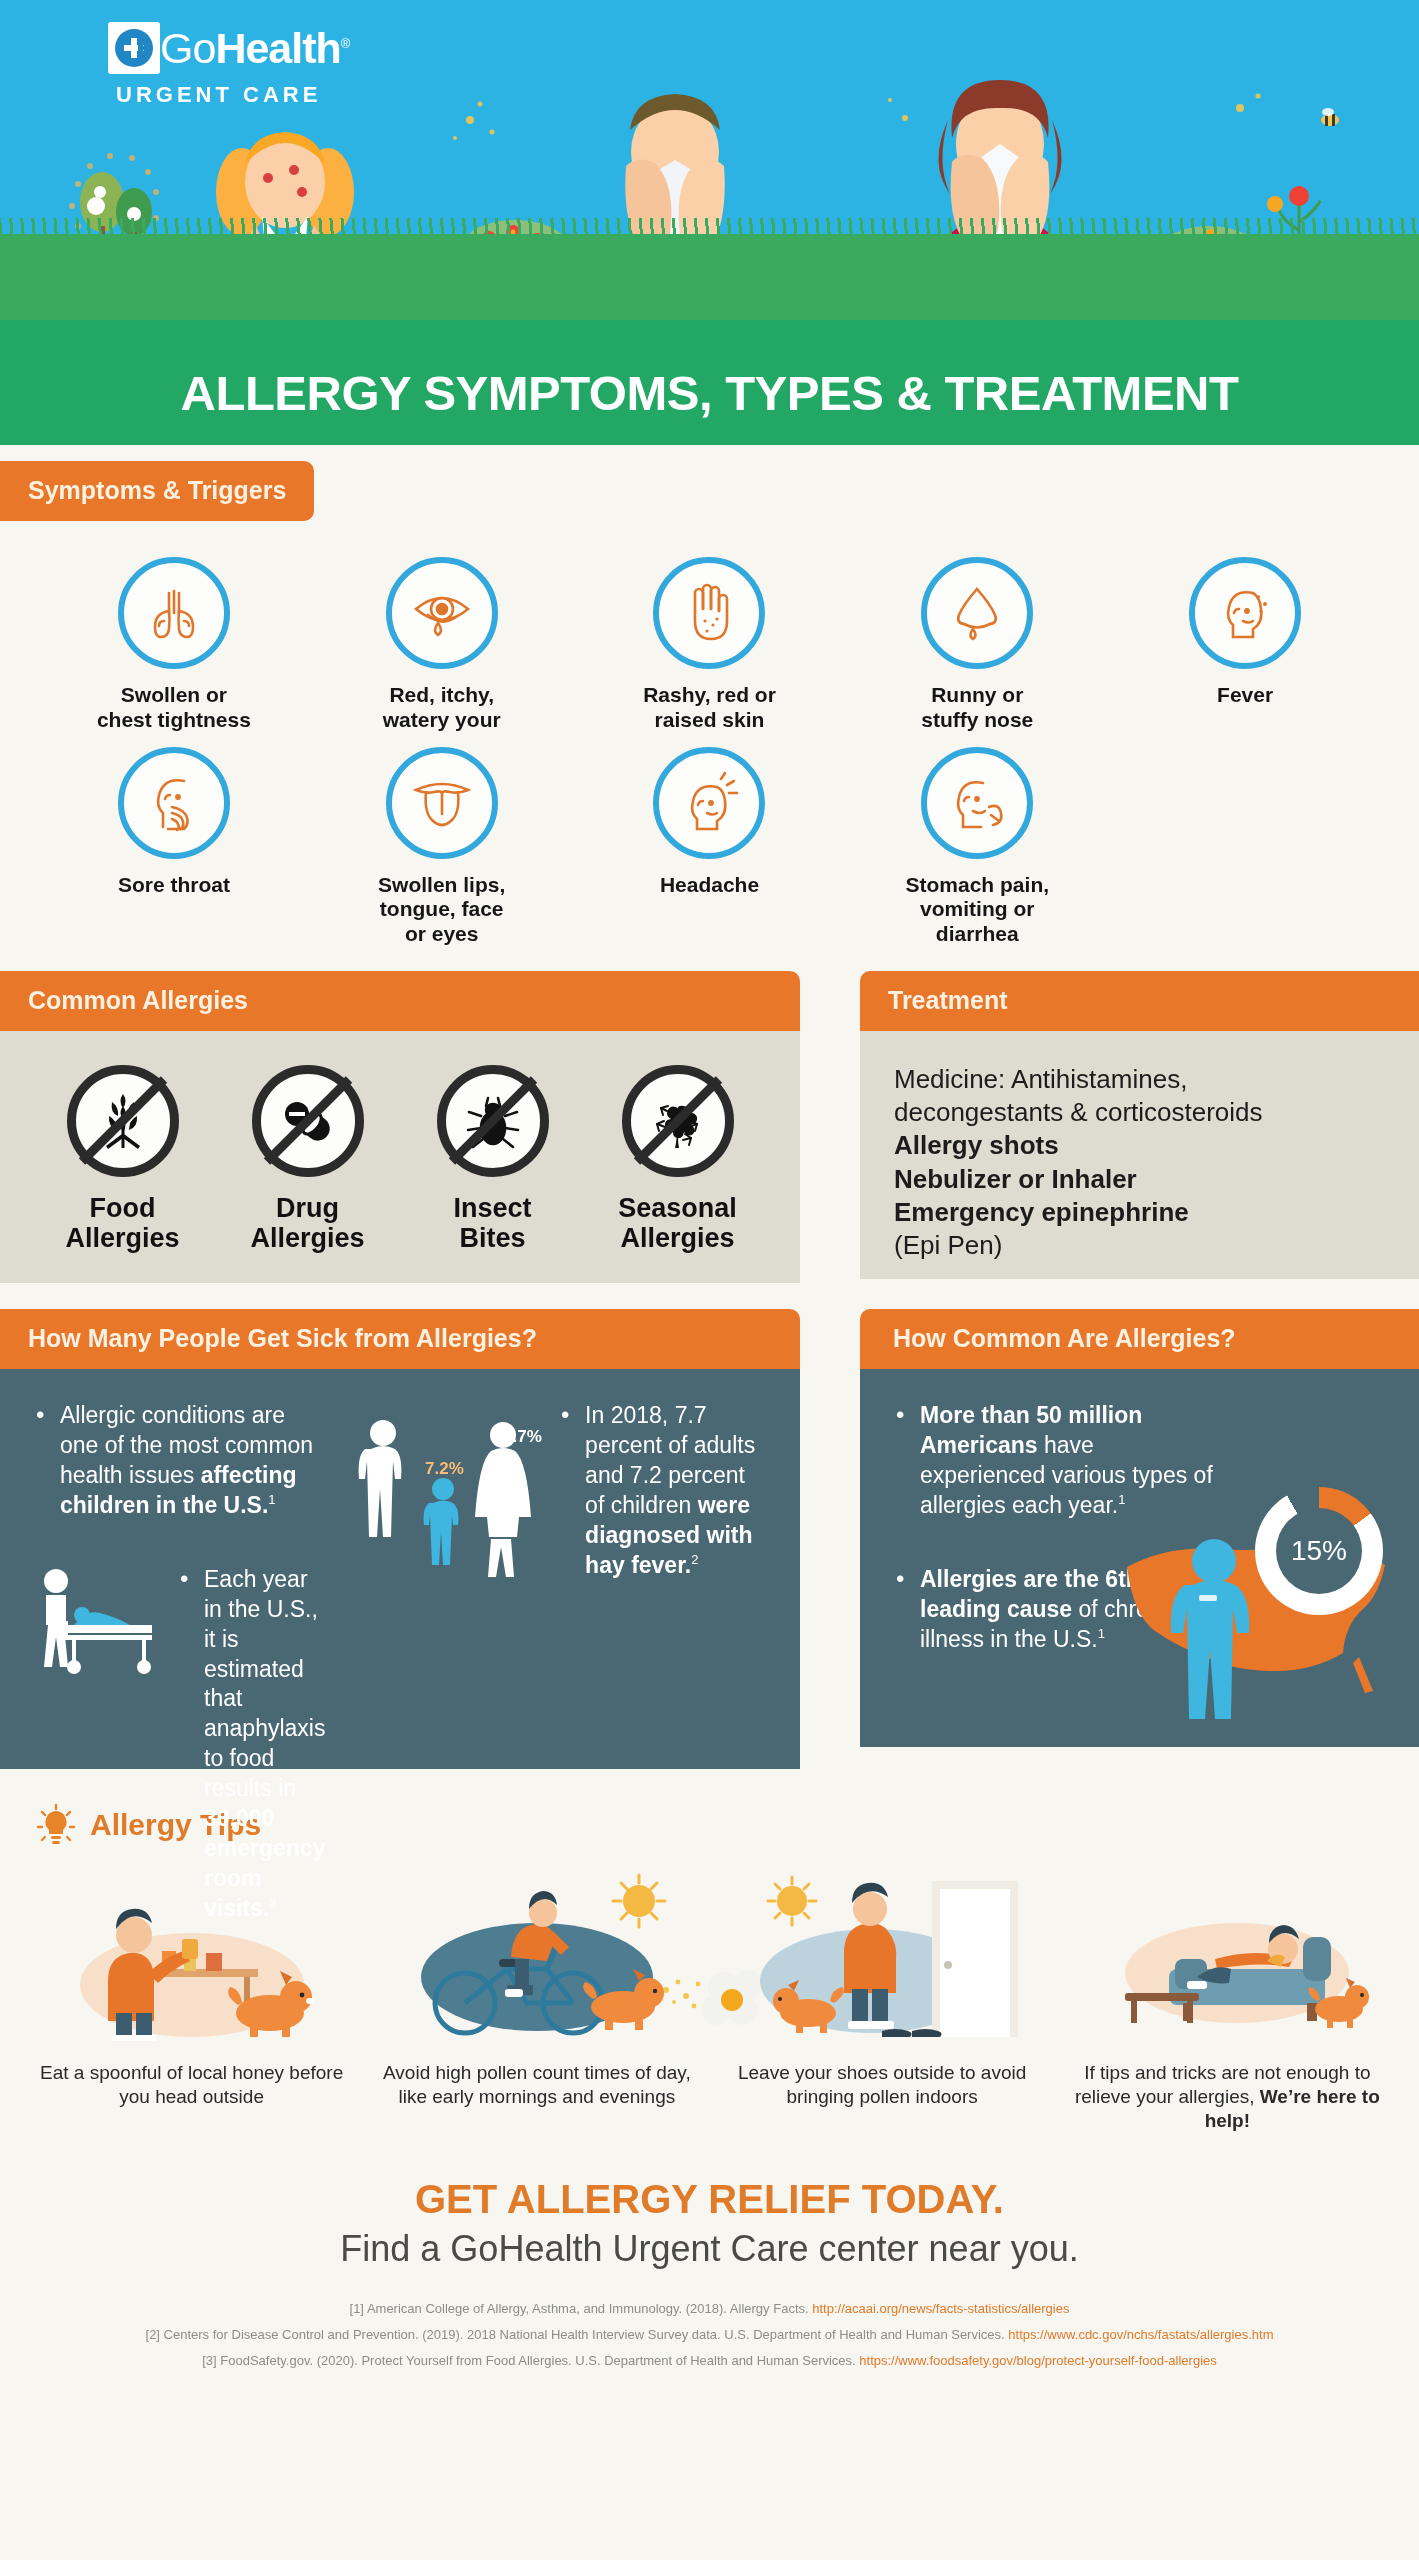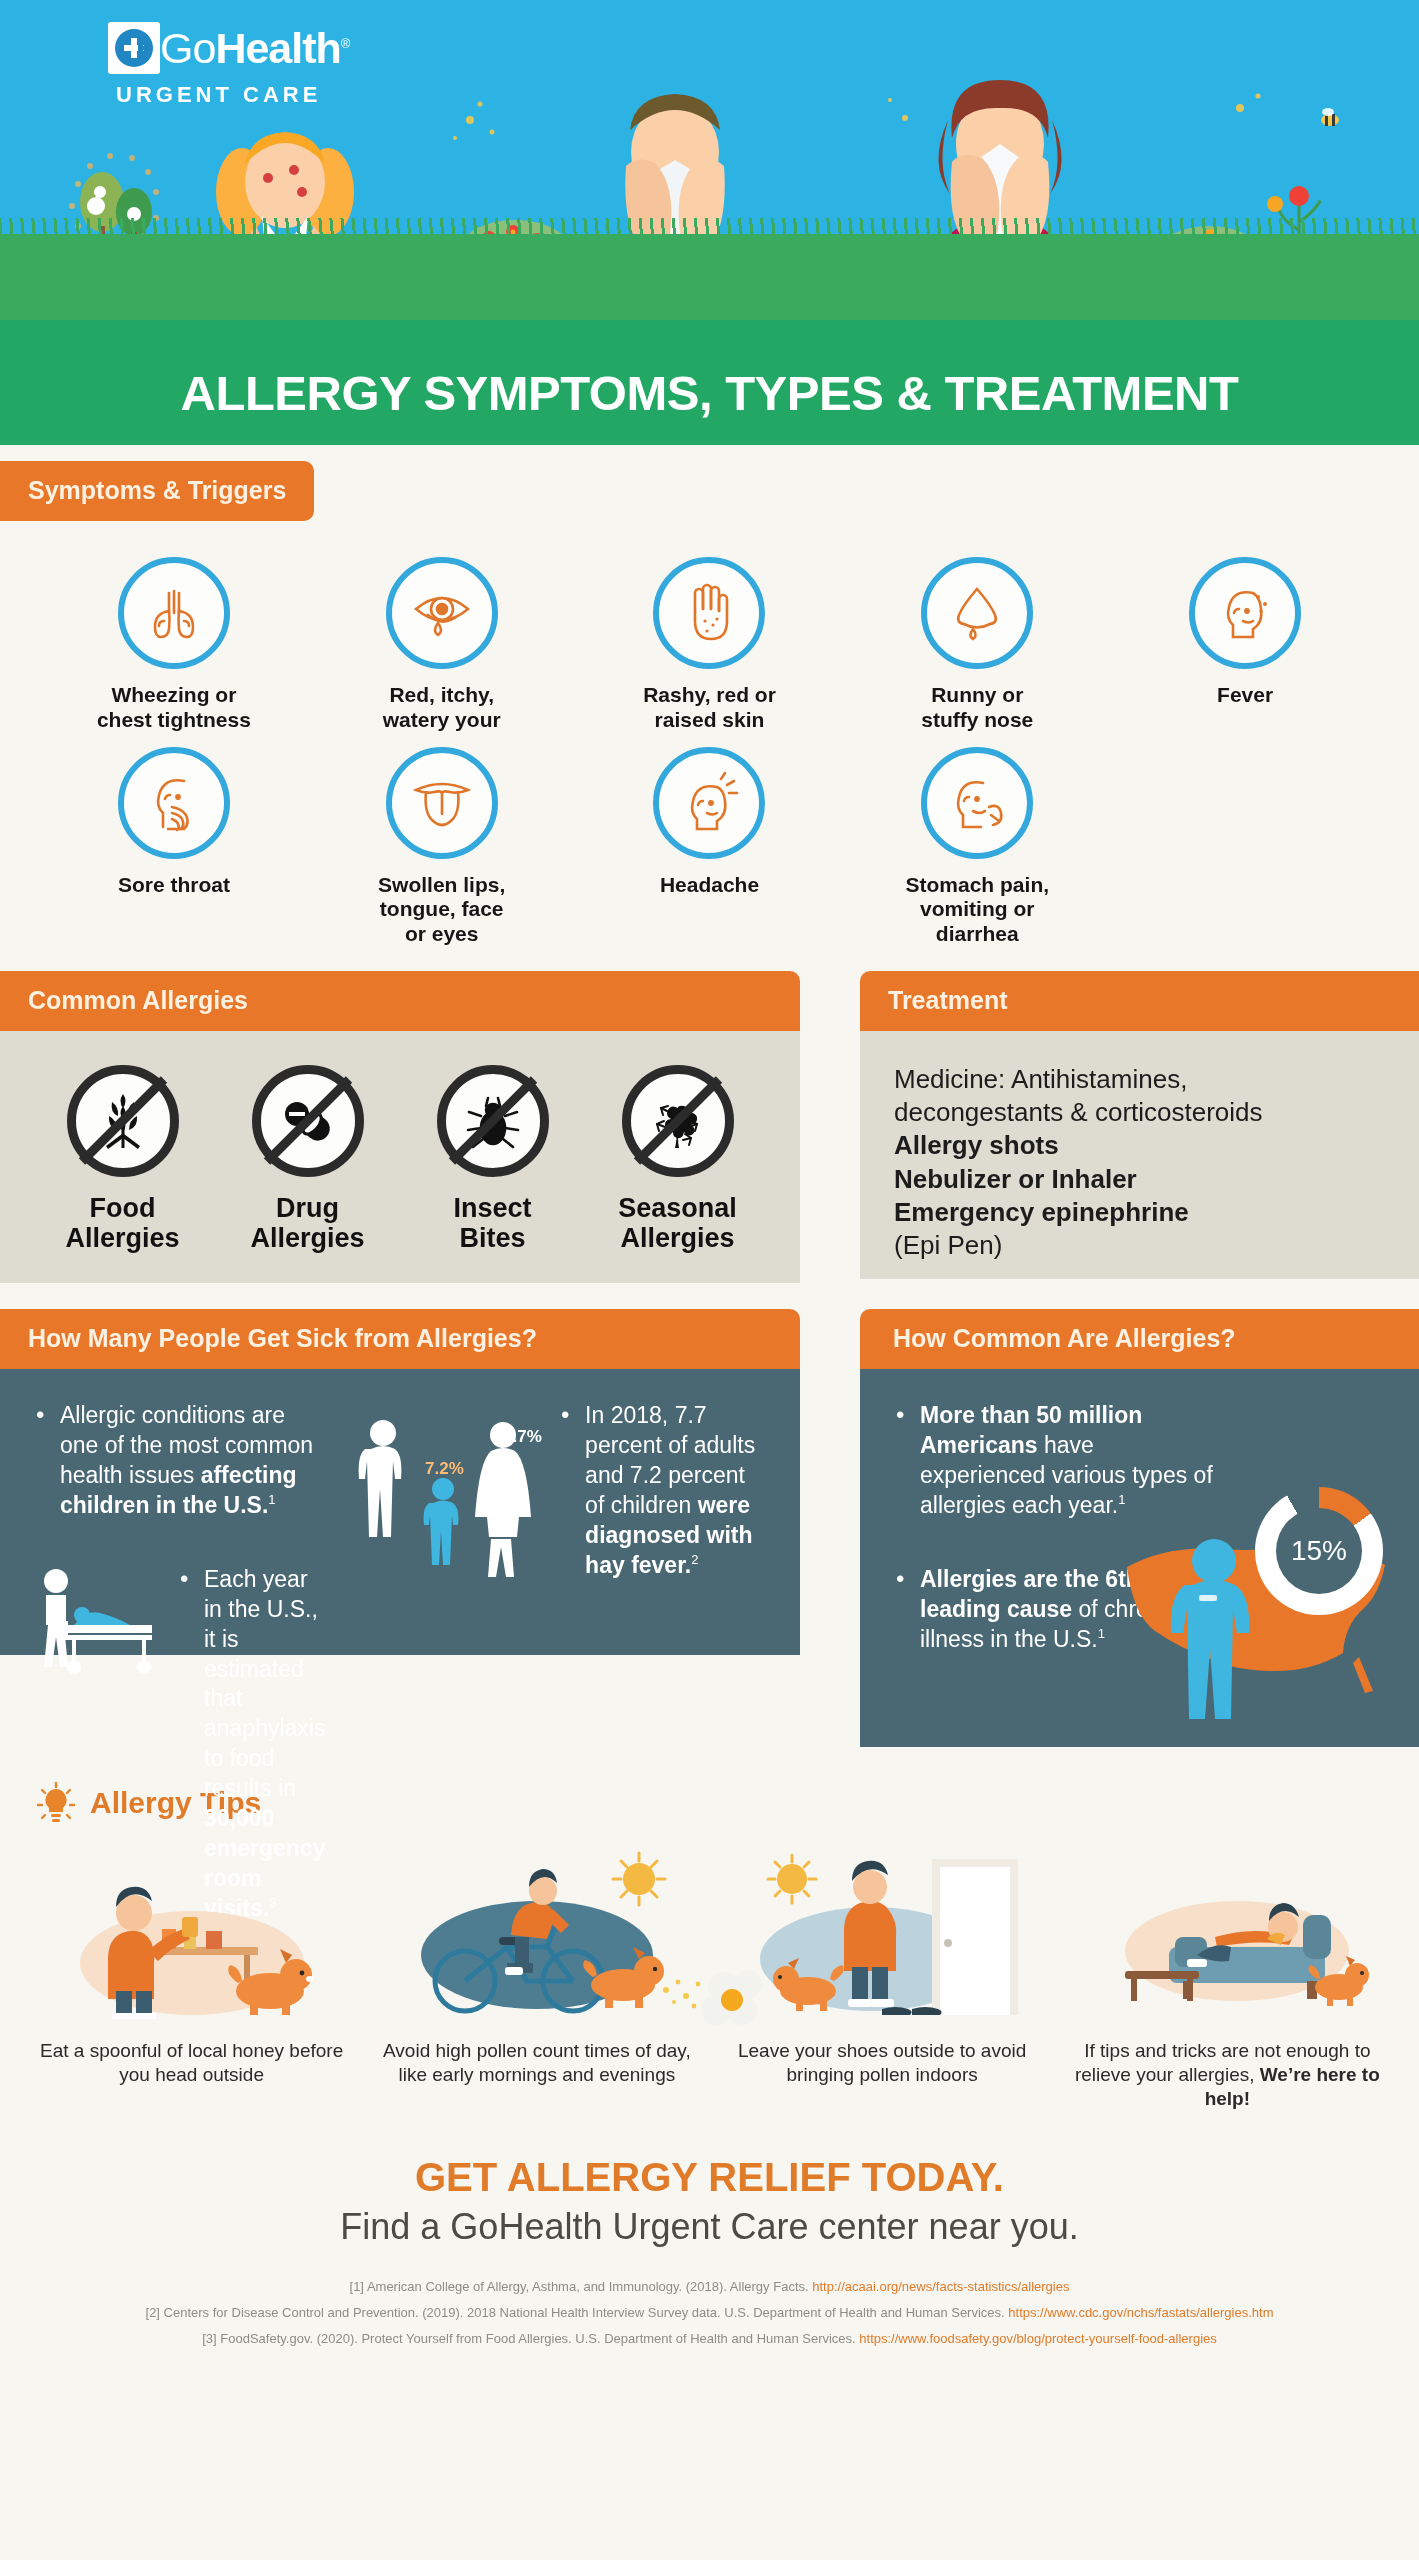--- a/index.html
+++ b/index.html
@@ -402,21 +402,21 @@
           <svg width="64" height="64" viewBox="0 0 64 64" fill="none" stroke="#e0762a" stroke-width="2.6" stroke-linecap="round">
             <path d="M32 10 v22"></path>
               <path d="M27 12 v20"></path>
               <path d="M37 12 v20"></path>
             <path d="M27 30 q-14 2 -14 16 q0 10 6 10 q7 0 8-8 q1-10 0-18z"></path>
             <path d="M37 30 q14 2 14 16 q0 10 -6 10 q-7 0 -8-8 q-1-10 0-18z"></path>
             <path d="M22 40 q-5 0 -5 5"></path>
               <path d="M42 40 q5 0 5 5"></path>
           </svg>
         </div>
-        <div class="sym-label">Wheezing or
+        <div class="sym-label">Swollen or
 chest tightness</div>
       </div>
 
       <div class="sym-cell">
         <div class="sym-circle">
           <svg width="68" height="64" viewBox="0 0 68 64" fill="none" stroke="#e0762a" stroke-width="2.6" stroke-linecap="round">
             <path d="M8 28 q26 -22 52 0 q-26 22 -52 0z"></path>
             <circle cx="34" cy="28" r="11"></circle>
               <circle cx="34" cy="28" r="5" fill="#e0762a"></circle>
             <path d="M20 34 q14 12 28 2"></path>
@@ -657,21 +657,21 @@
       </div>
     </div>
   </div>
 
   <div class="stats-band">
 
     <div class="col-left">
       <div style="padding-right:22px">
         <span class="tab" style="display:block;border-radius:0 10px 0 0;width:100%;">How Many People Get Sick from Allergies?</span>
       </div>
-      <div class="panel-slate" style="margin-right:22px;height:286px">
+      <div class="panel-slate" style="margin-right:22px;height:400px">
         <div class="stat-inner">
           <div class="stat-cols">
 
             <div style="width:340px">
               <ul class="bullets">
                 <li><span>Allergic conditions are one of the most common health issues </span><b>affecting children in the U.S.</b><sup>1</sup></li>
               </ul>
 
               <div style="display:flex;gap:16px;margin-top:44px;align-items:flex-start">
                 <svg width="128" height="110" viewBox="0 0 128 110">

